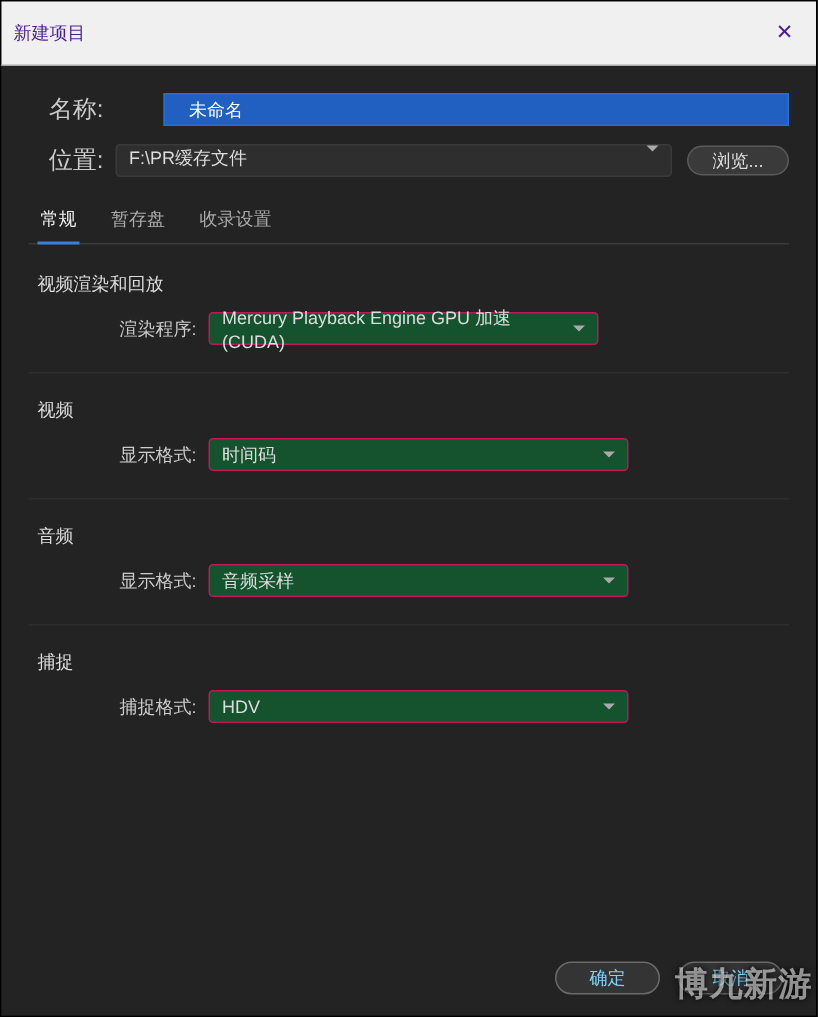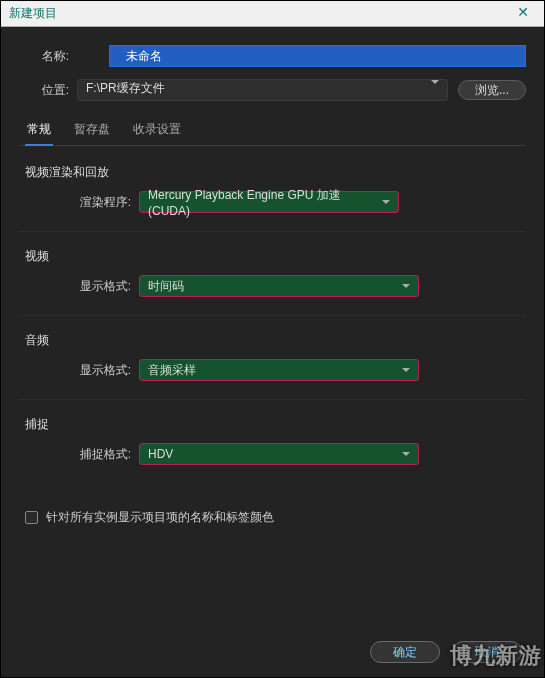--- a/index.html
+++ b/index.html
@@ -14,29 +14,28 @@
   }
   .dialog {
     width: 545px;
     height: 678px;
     background: #232323;
     border: 1px solid #000;
     display: flex;
     flex-direction: column;
   }
   .titlebar {
-    height: 26px;
+    height: 43px;
     background: #f0f0f0;
     display: flex;
     align-items: center;
     justify-content: space-between;
     padding: 0 8px 0 8px;
-    color: #0f766e;
+    color: #4c1d95;
     border-bottom: 1px solid #aaa;
-    font-family: Liberation Serif, serif;
   }
   .titlebar-title { font-size: 12px; }
   .close-btn {
     width: 26px;
     height: 20px;
     text-align: center;
     line-height: 18px;
     font-size: 14px;
     cursor: pointer;
   }
@@ -51,21 +50,21 @@
   .field-row {
     display: flex;
     align-items: center;
     margin-bottom: 12px;
   }
   .field-label {
     width: 58px;
     text-align: right;
     padding-right: 8px;
     color: #cccccc;
-    font-size: 12px;
+    font-size: 16px;
   }
   .text-input {
     flex: 1;
     height: 22px;
     border: 1px solid #2a6bd6;
     background: #2a2a2a;
     padding: 2px 16px;
     color: #fff;
     font-size: 12px;
     margin-left: 32px;
@@ -274,24 +273,20 @@
       <div class="section-title">捕捉</div>
       <div class="sub-row">
         <div class="sub-label">捕捉格式:</div>
         <div class="sub-dd">
           <span>HDV</span>
           <span class="chev"></span>
         </div>
       </div>
     </div>
 
-    <div class="checkbox-row">
-      <div class="checkbox"></div>
-      <div class="checkbox-label">针对所有实例显示项目项的名称和标签颜色</div>
-    </div>
 
     <div class="footer">
       <div class="footer-btn">确定</div>
       <div class="footer-btn">取消</div>
     </div>
 
     <div class="watermark">博九新游</div>
   </div>
 </div>
 

